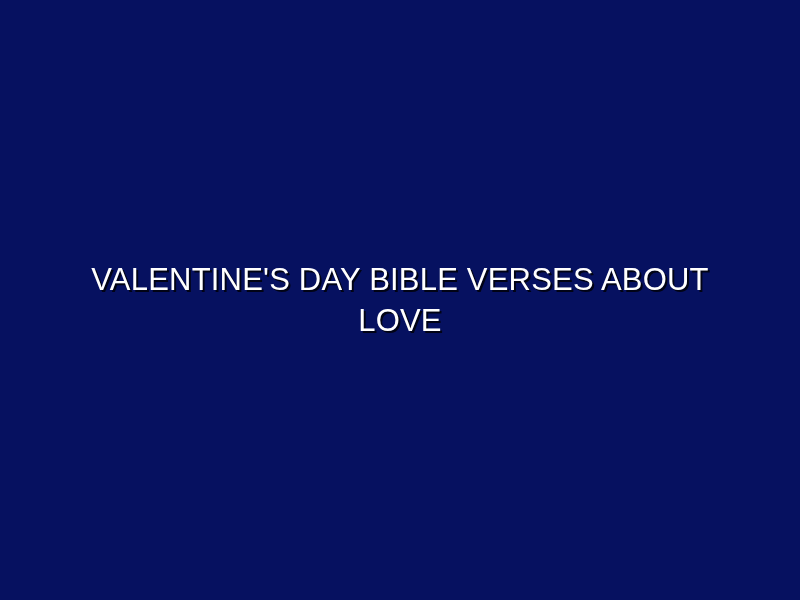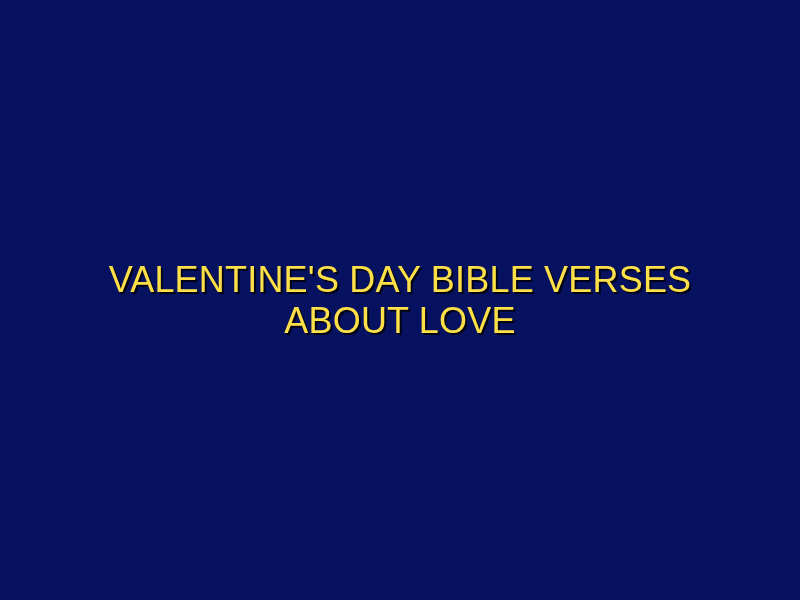--- a/index.html
+++ b/index.html
@@ -33,25 +33,25 @@
     display: flex;
     align-items: center;
     justify-content: center;
   }
 
   .hero-title {
     margin: 0;
     width: 100%;
     text-align: center;
     font-family: "Liberation Sans", sans-serif;
-    font-size: 36px;
+    font-size: 31px;
     font-weight: 400;
     line-height: 41px;
     letter-spacing: 0.2px;
-    color: #fde047;
+    color: #ffffff;
     text-transform: uppercase;
     text-shadow: 2px 2px 0 rgba(0, 0, 0, 0.78);
     word-wrap: break-word;
   }
 </style>
 </head>
 <body>
 
 <div class="hero-card">
 

